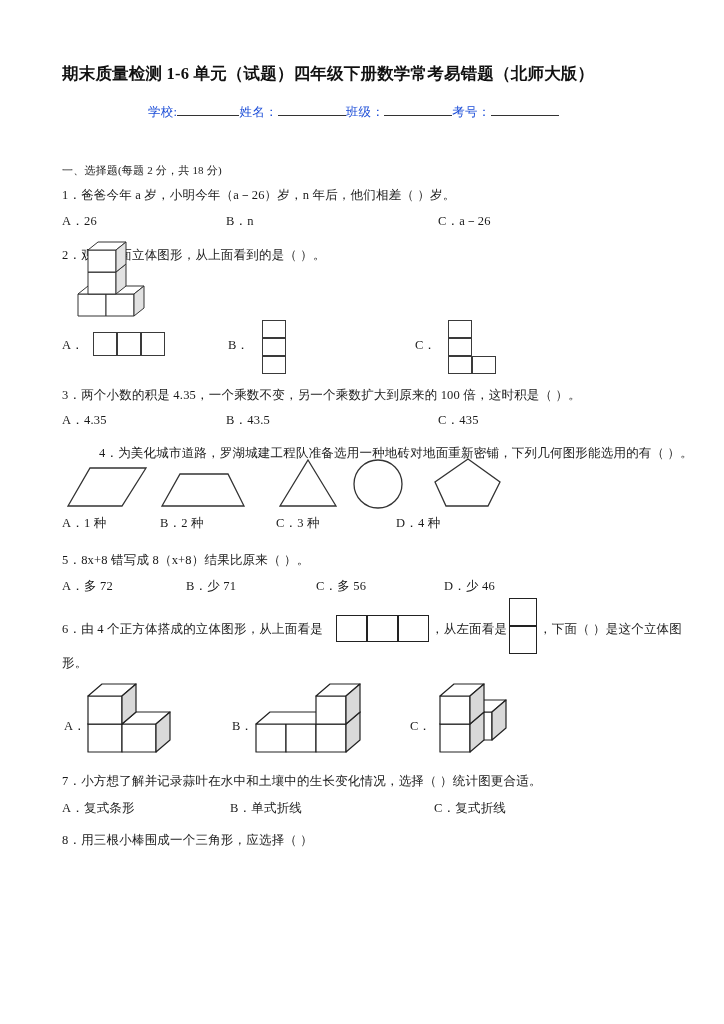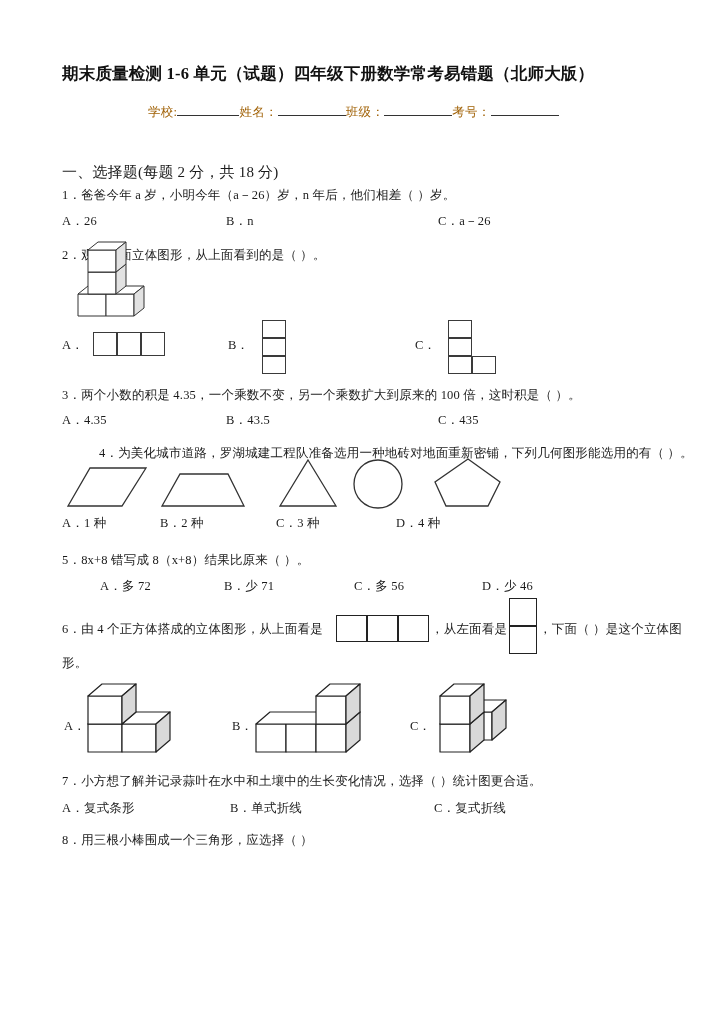--- a/index.html
+++ b/index.html
@@ -35,35 +35,35 @@
     white-space: nowrap;
     color: #111;
   }
   .info-line {
     position: absolute;
     left: 148px;
     top: 103px;
     font-size: 12.5px;
     white-space: nowrap;
     letter-spacing: 0.3px;
-    color: #a16207;
+    color: #1d4ed8;
   }
   .blank {
     display: inline-block;
     border-bottom: 1px solid #333;
     height: 0.95em;
     vertical-align: baseline;
   }
   .blank.w1 { width: 62px; }
   .blank.w2 { width: 68px; }
 
   
   .sec-head {
     position: absolute;
-    font-size: 15px;
+    font-size: 11px;
     letter-spacing: 0.2px;
     white-space: nowrap;
   }
   .q-text {
     position: absolute;
     font-size: 12.5px;
     letter-spacing: 0.2px;
     white-space: nowrap;
     line-height: 1.5;
   }
@@ -197,21 +197,21 @@
       <polygon points="36,3 68,26 56,50 14,50 3,26" fill="none" stroke="#333" stroke-width="1.3"></polygon>
     </svg>
   </div>
 
   <div class="opt-row" style="left:62px; top:515px;">
     <span class="opt" style="width:98px;">A．1 种</span><span class="opt" style="width:116px;">B．2 种</span><span class="opt" style="width:120px;">C．3 种</span><span class="opt">D．4 种</span>
   </div>
 
   <div class="q-text" style="left:62px; top:551px;">5．8x+8 错写成 8（x+8）结果比原来（    ）。</div>
   <div class="opt-row" style="left:62px; top:578px;">
-    <span class="opt" style="width:124px;margin-left:38px;">A．多 72</span><span class="opt" style="width:130px;">B．少 71</span><span class="opt" style="width:128px;">C．多 56</span><span class="opt">D．少 46</span>
+    <span class="opt" style="width:124px;">A．多 72</span><span class="opt" style="width:130px;">B．少 71</span><span class="opt" style="width:128px;">C．多 56</span><span class="opt">D．少 46</span>
   </div>
 
   <div class="q-text" style="left:62px; top:620px;">6．由 4 个正方体搭成的立体图形，从上面看是</div>
 
   <div class="sqfig" style="left:336px; top:615px; width:93px; height:27px;">
     <div class="sq thick" style="left:0px;  top:0px; width:31px; height:27px;"></div>
     <div class="sq thick" style="left:31px; top:0px; width:31px; height:27px;"></div>
     <div class="sq thick" style="left:62px; top:0px; width:31px; height:27px;"></div>
   </div>
 

